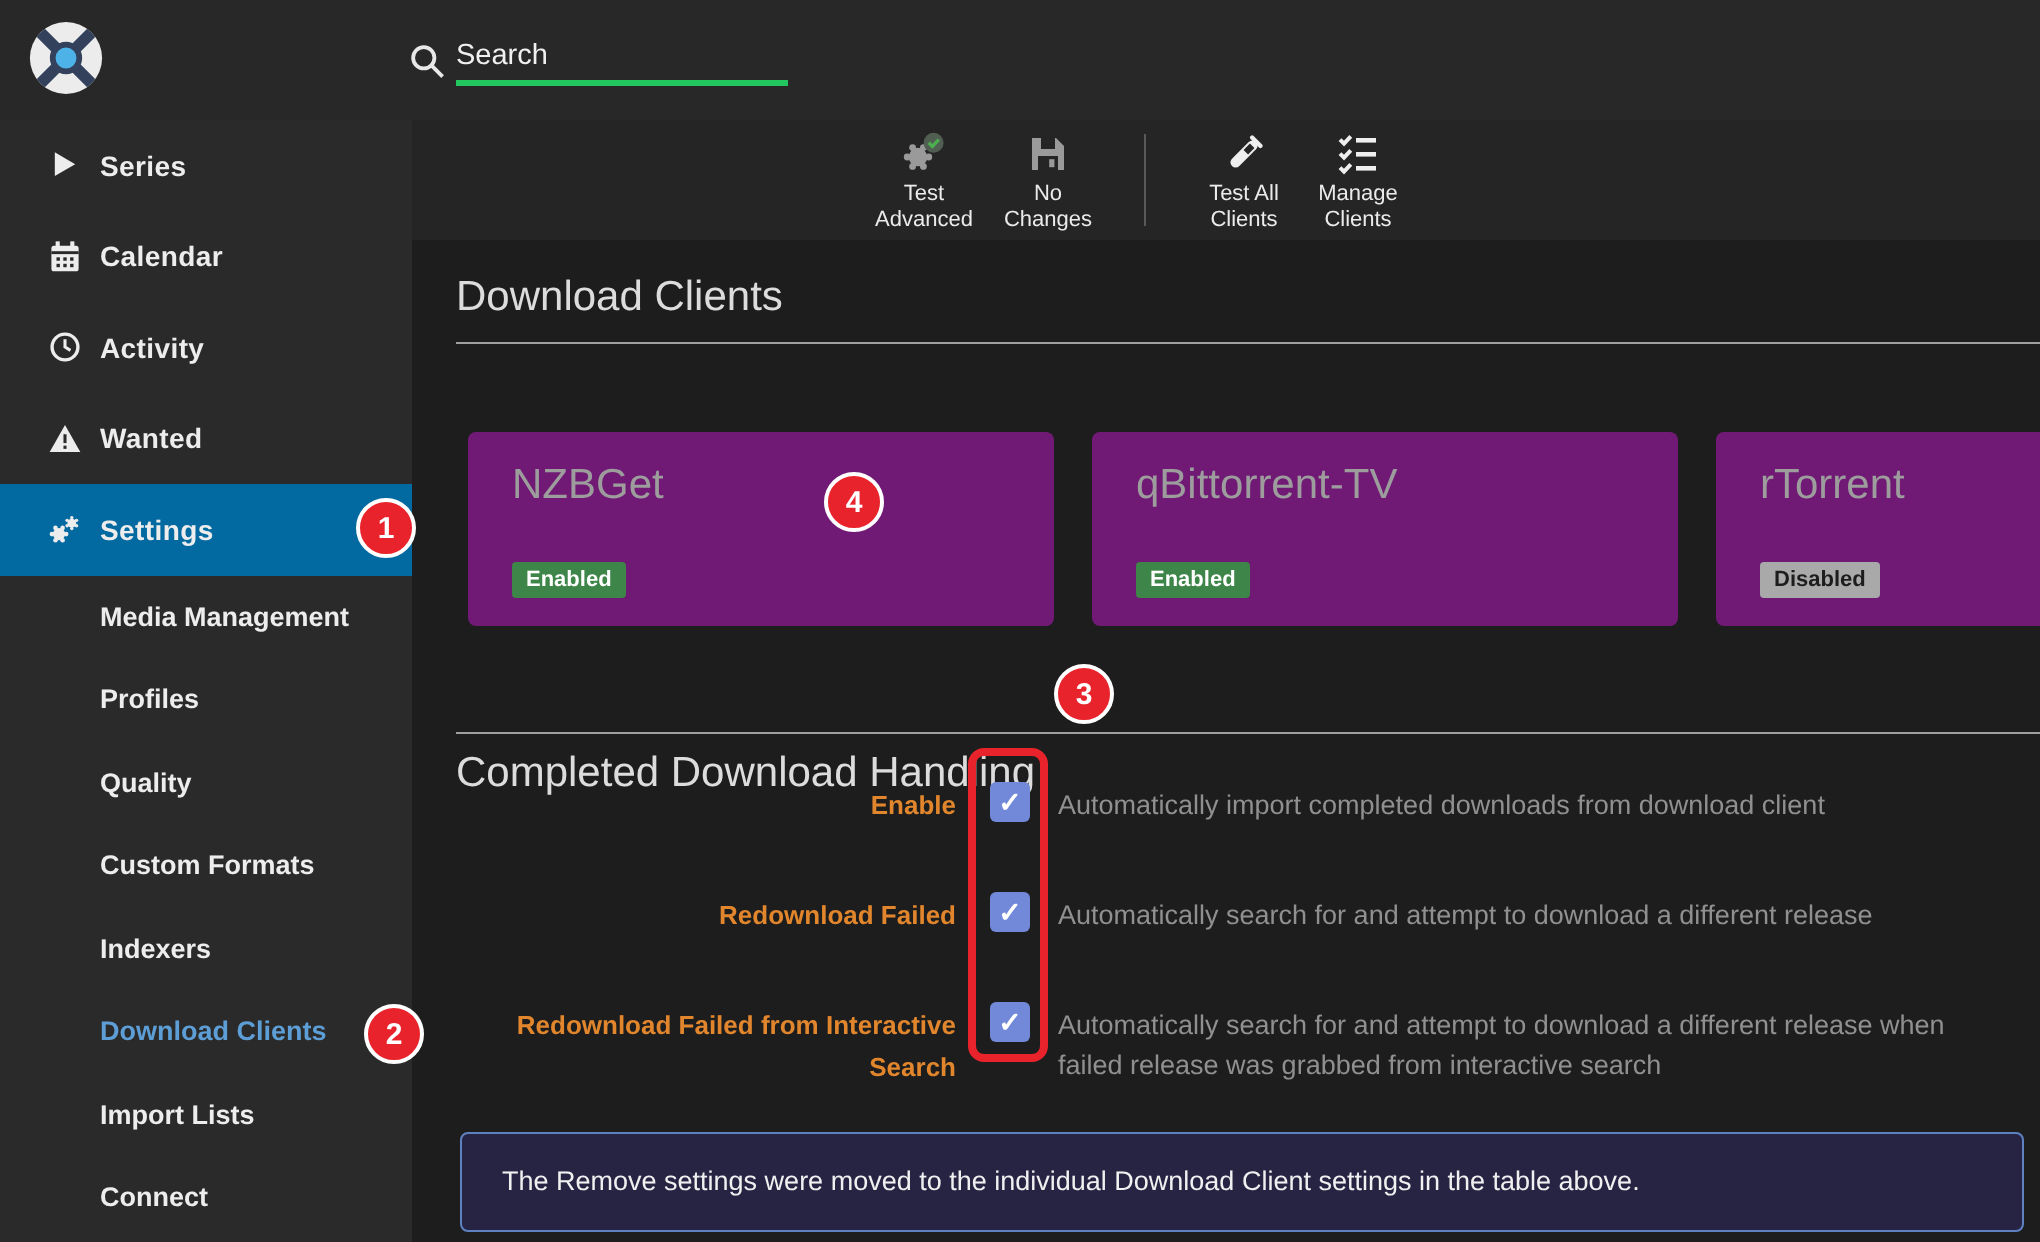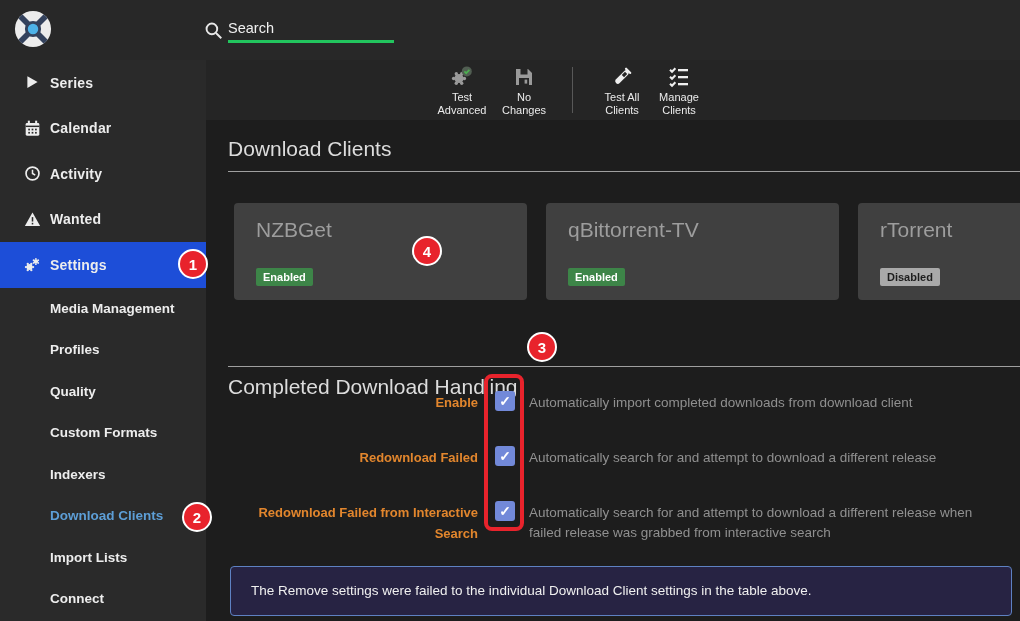--- a/index.html
+++ b/index.html
@@ -13,40 +13,40 @@
   .search-wrap { position: absolute; left: 204px; top: 16px; width: 200px; height: 30px; }
   .search-icon { position: absolute; left: 0; top: 5px; width: 19px; height: 19px; }
   .search-input { position: absolute; left: 24px; top: 0; width: 166px; height: 27px;
     background: transparent; border: none; border-bottom: 3px solid #22c55e; outline: none;
     color: #f0f0f0; font-size: 14.5px; font-family: "Liberation Sans", sans-serif; }
   .search-input::placeholder { color: #f0f0f0; opacity: 1; }
 
   
   .sidebar { position: absolute; top: 60px; left: 0; width: 206px; height: 561px; background: #2a2a2a; z-index: 2; }
   .nav-item { position: relative; height: 45.5px; display: flex; align-items: center; cursor: pointer; color: #ededed; }
-  .nav-item.active { background: #1d4ed8; }
+  .nav-item.active { background: #0369a1; }
   .nav-item .nav-icon { position: absolute; left: 24px; width: 17px; height: 17px; display: block; }
   .nav-item .nav-label { position: absolute; left: 50px; font-size: 14px; font-weight: 700; letter-spacing: 0.2px; }
   .sub-item { position: relative; height: 41.5px; display: flex; align-items: center; cursor: pointer; color: #ededed; }
   .sub-item .nav-label { position: absolute; left: 50px; font-size: 13.5px; font-weight: 700; }
   .sub-item.selected .nav-label { color: #5d9ed6; }
 
   
   .toolbar { position: absolute; top: 60px; left: 206px; width: 814px; height: 60px; background: #252525; z-index: 1; }
   .tool-btn { position: absolute; top: 5px; width: 70px; height: 52px; cursor: pointer; text-align: center; }
   .tool-btn .tool-icon { display: block; margin: 0 auto 2px auto; width: 24px; height: 24px; }
   .tool-btn .tool-label { font-size: 11px; line-height: 12.5px; color: #ebebeb; }
   .toolbar-divider { position: absolute; left: 366px; top: 7px; width: 1px; height: 46px; background: #585858; }
 
   
   .content { position: absolute; top: 120px; left: 206px; width: 814px; height: 501px; background: #1d1d1d; }
   .section-title { position: absolute; left: 22px; color: #dcdcdc; font-size: 21px; font-weight: 400; }
   .section-rule { position: absolute; left: 22px; width: 792px; height: 1px; background: #9f9f9f; }
 
-  .client-card { position: absolute; top: 83px; width: 293px; height: 97px; background: #404040; border-radius: 4px; cursor: pointer; }
+  .client-card { position: absolute; top: 96px; width: 293px; height: 97px; background: #701a75; border-radius: 4px; cursor: pointer; }
   .client-card .card-title { position: absolute; left: 22px; top: 15px; font-size: 21px; color: #9d9d9d; }
   .status-badge { position: absolute; left: 22px; bottom: 14px; font-size: 11px; font-weight: 700;
     padding: 3px 7px; border-radius: 2px; }
   .status-badge.enabled { background: #3d8548; color: #ffffff; margin-top: 40px; }
   .status-badge.disabled { background: #a9a9a9; color: #1d1d1d; }
 
   .form-row { position: absolute; left: 22px; width: 792px; height: 55px; }
   .form-label { position: absolute; left: 0; top: 7px; width: 250px; text-align: right;
     color: #e2862d; font-size: 13px; font-weight: 700; line-height: 21px; }
   .checkbox { position: absolute; left: 267px; top: 6px; width: 20px; height: 20px; background: #7289d9;
@@ -287,21 +287,21 @@
       <div class="form-help">Automatically search for and attempt to download a different release</div>
     </div>
 
     <div class="form-row" style="top:375px;">
       <div class="form-label">Redownload Failed from Interactive Search</div>
       <div class="checkbox"></div>
       <div class="form-help">Automatically search for and attempt to download a different release when failed release was grabbed from interactive search</div>
     </div>
 
     <div class="info-box">
-      <div class="info-text">The Remove settings were failed to the individual Download Client settings in the table above.</div>
+      <div class="info-text">The Remove settings were moved to the individual Download Client settings in the table above.</div>
     </div>
   </div>
 
   <div class="annotation-rect"></div>
   <div class="annotation-badge badge-1">1</div>
   <div class="annotation-badge badge-2">2</div>
   <div class="annotation-badge badge-3">3</div>
   <div class="annotation-badge badge-4">4</div>
 
 </div>

